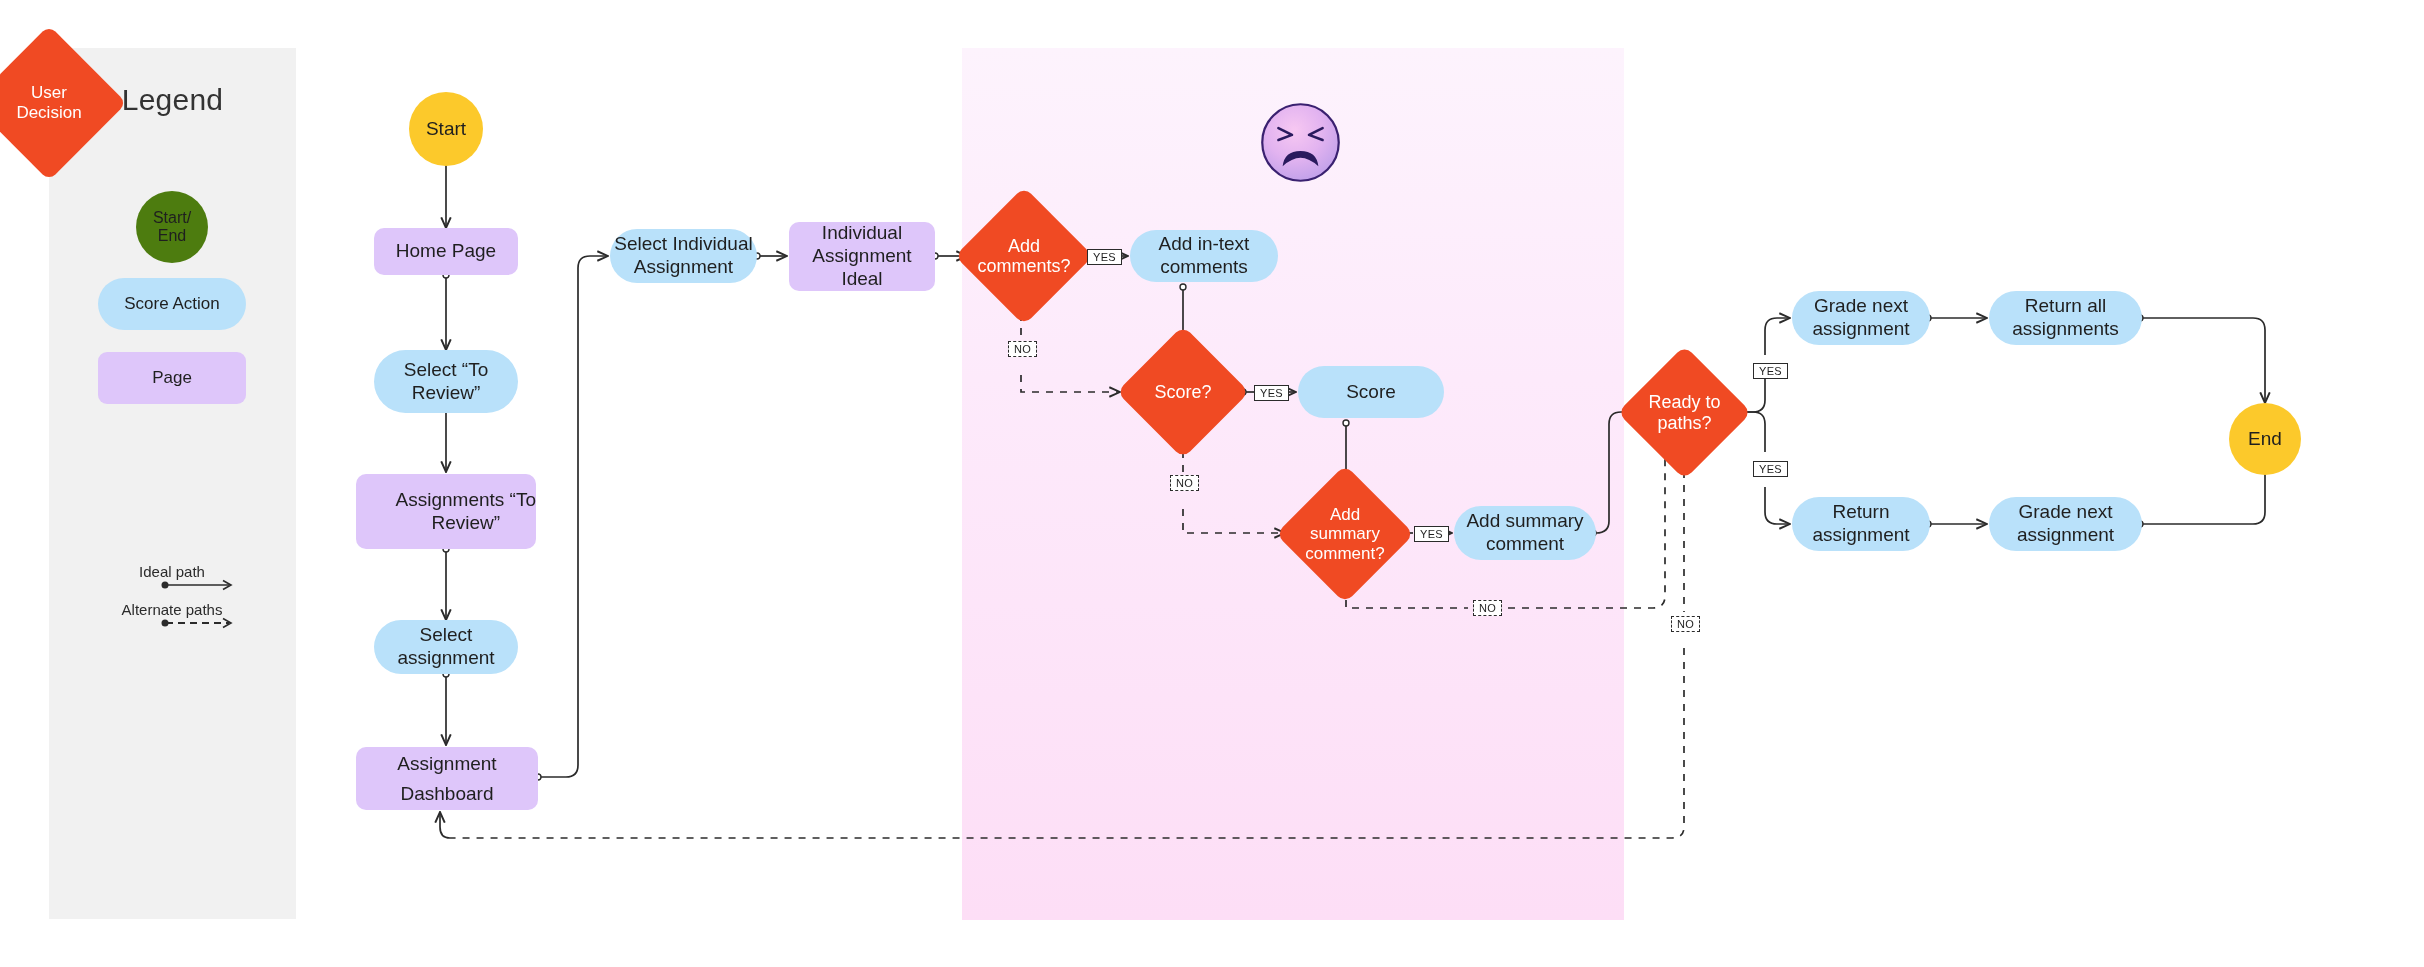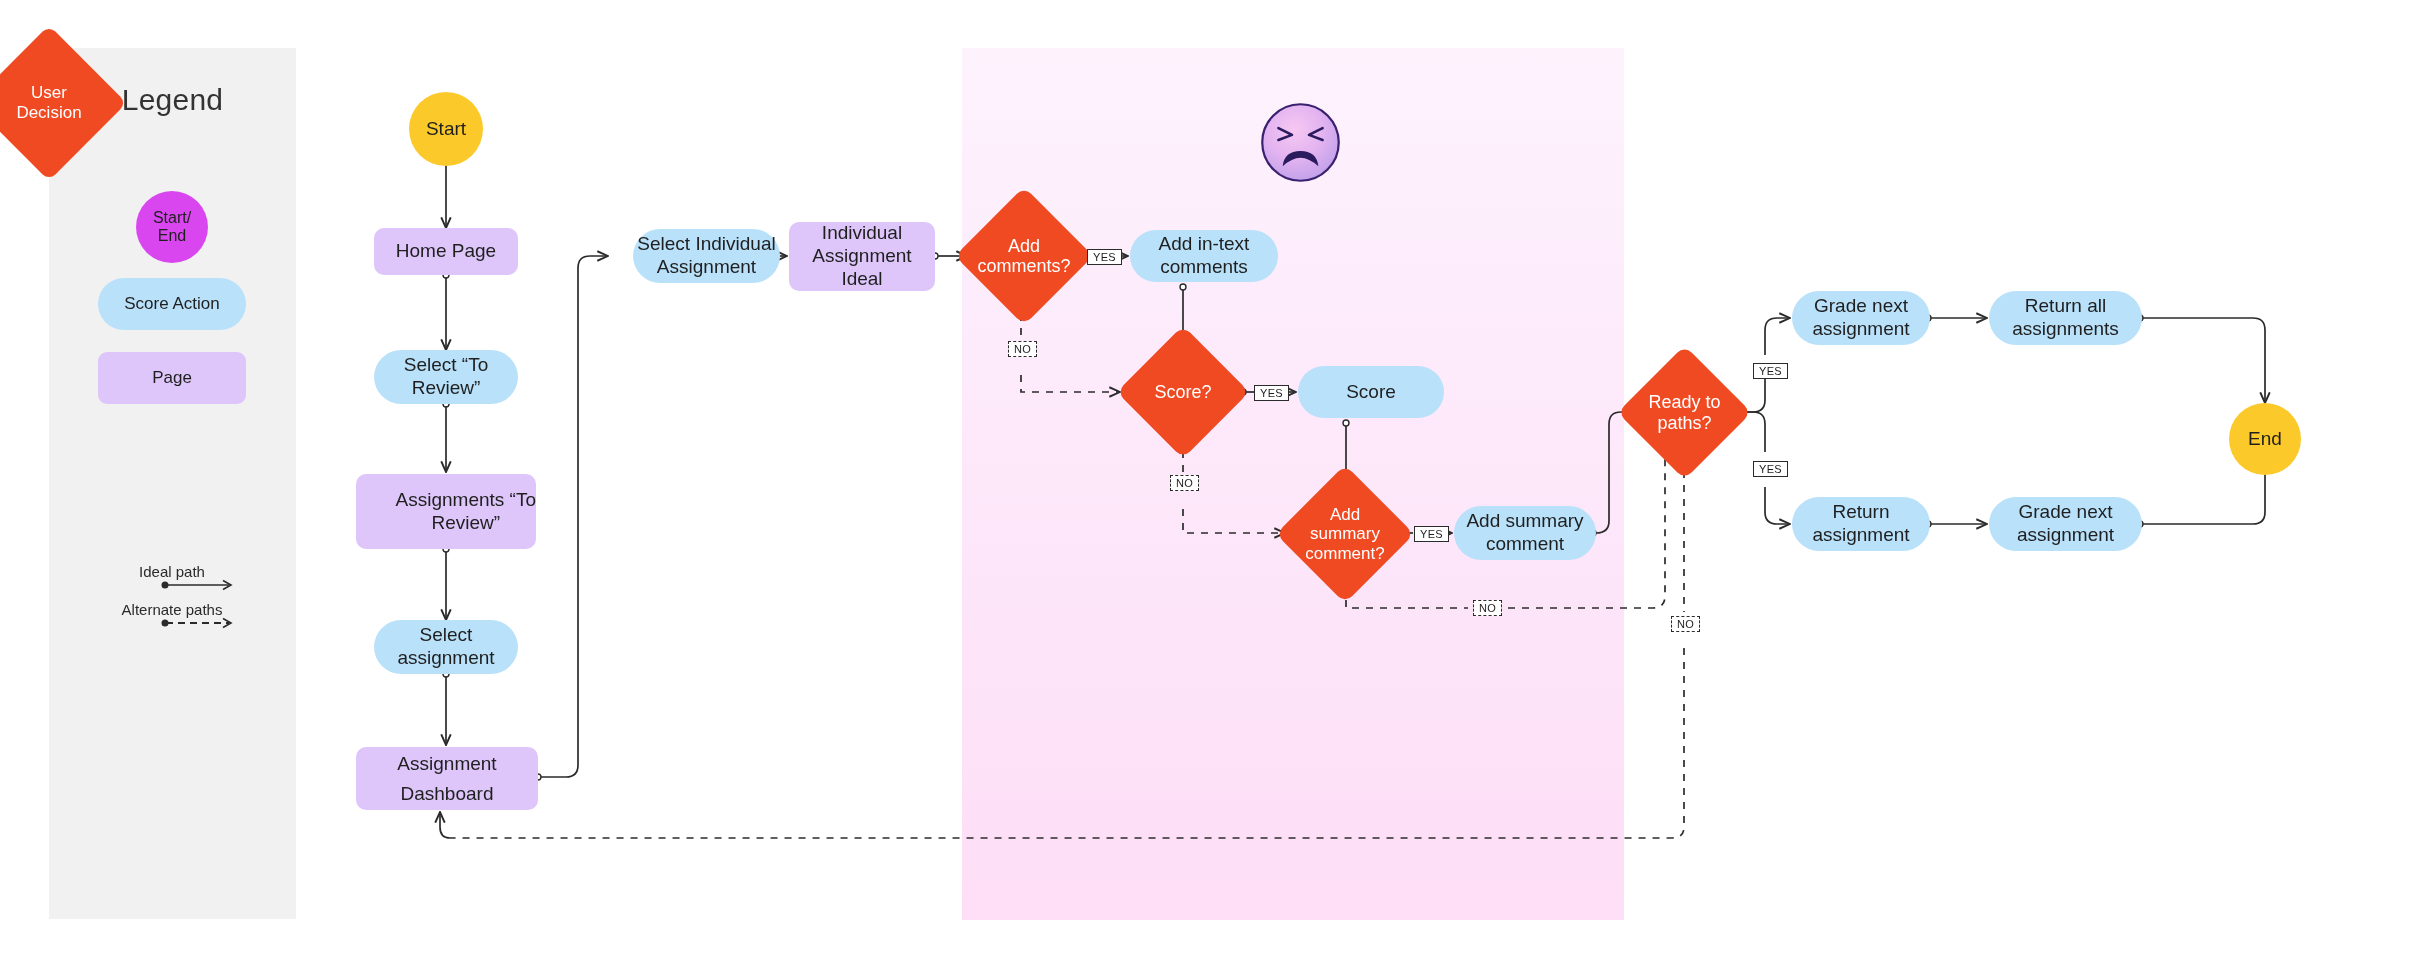--- a/index.html
+++ b/index.html
@@ -26,21 +26,21 @@
     position: absolute;
     left: 0; top: 35px; width: 247px;
     text-align: center;
     font-size: 30px; color: #333333;
     letter-spacing: .2px;
   }
   .lg-shape { position: absolute; display: flex; align-items: center; justify-content: center; text-align: center; }
   #lg-startend {
     left: 123px; top: 143px; width: 72px; height: 72px;
     transform: translateX(-50%);
-    background: #d946ef; border-radius: 50%;
+    background: #4d7c0f; border-radius: 50%;
     font-size: 16px; color: #1f1f1f; line-height: 1.12;
   }
   #lg-useraction {
     left: 123px; top: 230px; width: 148px; height: 52px;
     transform: translateX(-50%);
     background: #B9E1FA; border-radius: 26px;
     font-size: 17px; color: #1f1f1f;
   }
   #lg-page {
     left: 123px; top: 304px; width: 148px; height: 52px;
@@ -280,41 +280,41 @@
   </svg>
 
   <div class="node terminal" style="left:409px; top:92px; width:74px; height:74px;">
     <span style="white-space:pre-line">Start</span>
   </div>
 
   <div class="node page" style="left:374px; top:228px; width:144px; height:47px;">
     <span style="white-space:pre-line">Home Page</span>
   </div>
 
-  <div class="node action" style="left:374px; top:350px; width:144px; height:54px;">
+  <div class="node action" style="left:374px; top:350px; width:144px; height:63px;">
     <span style="white-space:pre-line">Select “To
 Review”</span>
   </div>
 
   <div class="node page" style="left:356px; top:474px; width:180px; height:75px;justify-content:flex-end;">
     <span style="white-space:pre-line">Assignments “To
 Review”</span>
   </div>
 
   <div class="node action" style="left:374px; top:620px; width:144px; height:54px;">
     <span style="white-space:pre-line">Select
 assignment</span>
   </div>
 
   <div class="node page" style="left:356px; top:747px; width:182px; height:63px; line-height:1.55;">
     <span style="white-space:pre-line">Assignment
 Dashboard</span>
   </div>
 
-  <div class="node action" style="left:610px; top:229px; width:147px; height:54px;margin-left:23px;">
+  <div class="node action" style="left:610px; top:229px; width:147px; height:54px;">
     <span style="white-space:pre-line">Select Individual
 Assignment</span>
   </div>
 
   <div class="node page" style="left:789px; top:222px; width:146px; height:69px;">
     <span style="white-space:pre-line">Individual
 Assignment
 Ideal</span>
   </div>
 

